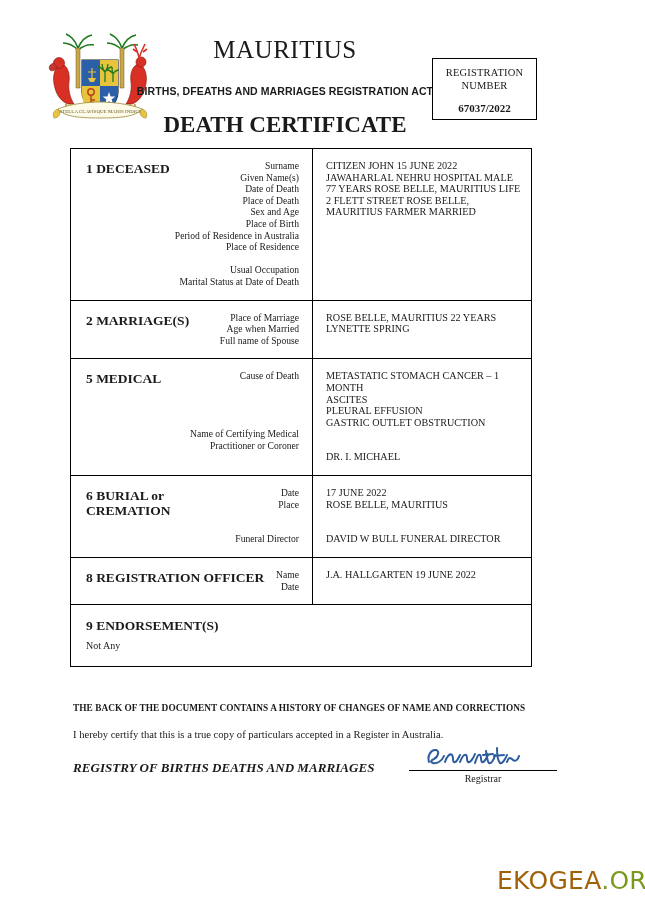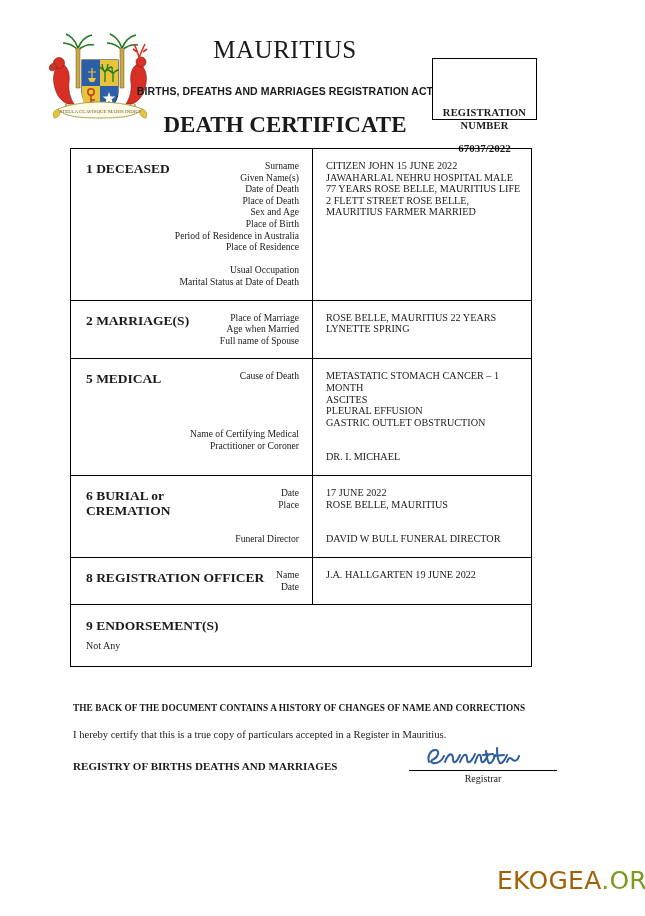--- a/index.html
+++ b/index.html
@@ -68,24 +68,23 @@
     top: 58px;
     width: 105px;
     height: 62px;
     border: 1.4px solid #000;
     text-align: center;
     box-sizing: border-box;
     padding-top: 7px;
   }
   .reg-box .reg-label {
     font-size: 10.5px;
-    font-weight: bold;
+    font-weight: normal;
     line-height: 13px;
     letter-spacing: 0.2px;
-    margin-top: 40px;
   }
   .reg-box .reg-number {
     font-size: 11px;
     font-weight: bold;
     margin-top: 10px;
   }
 
   
   .cert-table {
     position: absolute;
@@ -157,24 +156,25 @@
     font-size: 9.3px;
     font-weight: bold;
     font-family: "Liberation Serif", "DejaVu Serif", serif;
     letter-spacing: 0.05px;
   }
   .footer-certify {
     font-size: 10.6px;
     margin-top: 16px;
   }
   .footer-registry {
-    font-size: 11px;
+    font-size: 13px;
     font-weight: bold;
     margin-top: 20px;
     letter-spacing: 0.05px;
+    font-style: italic;
   }
   .sign-block {
     position: absolute;
     left: 336px;
     top: 41px;
     width: 148px;
     text-align: center;
   }
   .signature {
     height: 26px;
@@ -419,21 +419,21 @@
           <div class="endorse-body">Not Any</div>
         </div>
       </td>
     </tr>
 
   </tbody>
 </table>
 
 <div class="footer">
   <div class="footer-back">THE BACK OF THE DOCUMENT CONTAINS A HISTORY OF CHANGES OF NAME AND CORRECTIONS</div>
-  <div class="footer-certify">I hereby certify that this is a true copy of particulars accepted in a Register in Mauritius.</div>
+  <div class="footer-certify">I hereby certify that this is a true copy of particulars accepted in a Register in Australia.</div>
   <div class="footer-registry">REGISTRY OF BIRTHS DEATHS AND MARRIAGES</div>
 
   <div class="sign-block">
     <div class="signature">
       <svg class="sig-svg" width="120" height="28" viewBox="0 0 120 28" xmlns="http://www.w3.org/2000/svg">
         <g fill="none" stroke="#2d5c9e" stroke-width="2" stroke-linecap="round" stroke-linejoin="round">
           <path d="M6 20 C4 14, 8 7, 13 8 C17 9, 15 15, 11 17 C8 18, 7 20, 10 21 C14 22, 19 19, 21 14"></path>
           <path d="M22 20 C24 14, 27 11, 29 13 C31 15, 29 19, 31 20 C33 21, 35 17, 37 13"></path>
           <path d="M37 20 C39 15, 41 12, 43 13 C45 14, 43 18, 45 20 C47 21, 50 17, 52 12"></path>
           <path d="M52 21 C54 15, 55 12, 57 13 C59 14, 57 18, 59 20 C61 21, 63 17, 65 13"></path>

